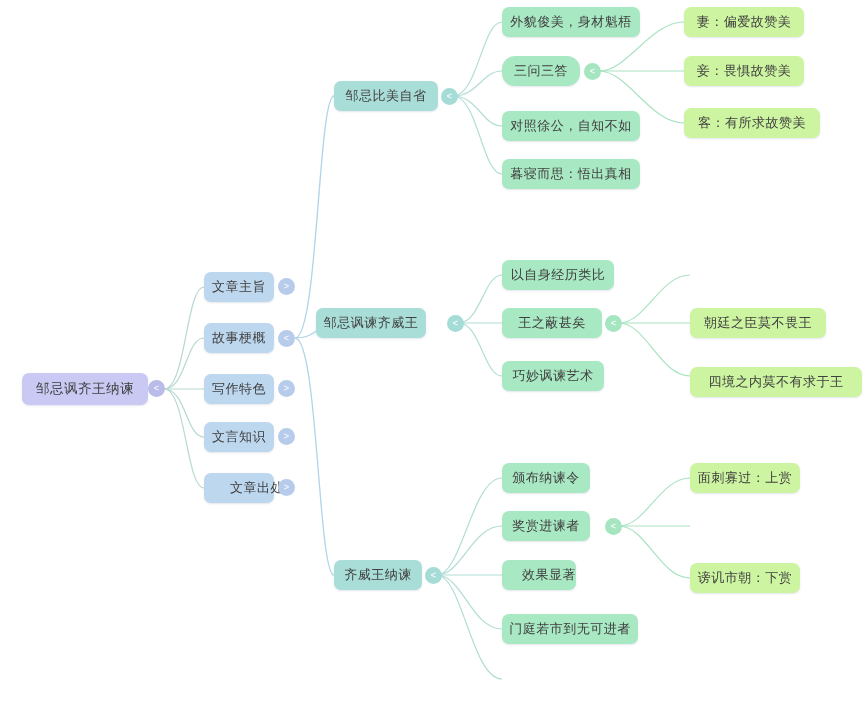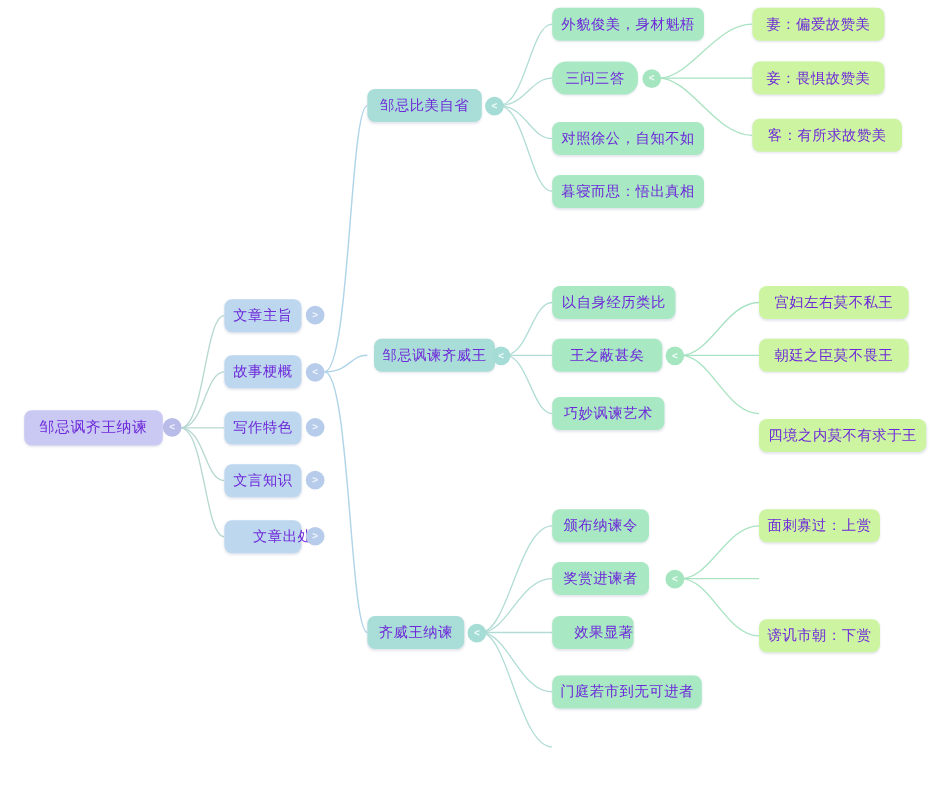--- a/index.html
+++ b/index.html
@@ -9,21 +9,21 @@
     font-family:"Liberation Sans","DejaVu Sans",sans-serif;
     overflow:hidden;
   }
   #canvas{position:relative;width:863px;height:716px;}
   #links{position:absolute;left:0;top:0;width:863px;height:716px;pointer-events:none;}
   .node{
     position:absolute;
     box-sizing:border-box;
     display:flex;align-items:center;justify-content:center;
     border-radius:7px;
-    color:#6d28d9;
+    color:#404040;
     font-size:13px;
     letter-spacing:.5px;
     white-space:nowrap;
     box-shadow:0 1px 2px rgba(90,100,140,.16);
     user-select:none;
   }
   .lvl1{background:#c9c9f4;height:32px;font-size:13.5px;}
   .lvl2{background:#bdd7ef;height:30px;}
   .lvl3{background:#a9ddd7;height:30px;}
   .lvl4{background:#a8e9c4;height:30px;}
@@ -149,45 +149,42 @@
   <div class="node lvl5" style="left:684px;top:7px;width:120px;">
     <span>妻：偏爱故赞美</span>
   </div>
   <div class="node lvl5" style="left:684px;top:56px;width:120px;">
     <span>妾：畏惧故赞美</span>
   </div>
   <div class="node lvl5" style="left:684px;top:108px;width:136px;">
     <span>客：有所求故赞美</span>
   </div>
 
-  <div class="node lvl3" style="left:340px;top:308px;width:110px;">
+  <div class="node lvl3" style="left:316px;top:308px;width:110px;">
     <span>邹忌讽谏齐威王</span>
   </div>
   <div class="toggle tg-teal" style="left:447px;top:315px;">&lt;</div>
 
   <div class="node lvl4" style="left:502px;top:260px;width:112px;">
     <span>以自身经历类比</span>
   </div>
 
   <div class="node lvl4" style="left:502px;top:308px;width:100px;">
     <span>王之蔽甚矣</span>
   </div>
   <div class="toggle tg-green" style="left:605px;top:315px;">&lt;</div>
 
   <div class="node lvl4" style="left:502px;top:361px;width:102px;">
     <span>巧妙讽谏艺术</span>
   </div>
 
-  <div class="node lvl5" style="left:690px;top:260px;width:136px;">
-    <span>宫妇左右莫不私王</span>
-  </div>
   <div class="node lvl5" style="left:690px;top:308px;width:136px;">
     <span>朝廷之臣莫不畏王</span>
   </div>
-  <div class="node lvl5" style="left:690px;top:381px;width:152px;">
+  <div class="node lvl5" style="left:690px;top:367px;width:172px;">
     <span>四境之内莫不有求于王</span>
   </div>
 
   <div class="node lvl3" style="left:334px;top:560px;width:88px;">
     <span>齐威王纳谏</span>
   </div>
   <div class="toggle tg-teal" style="left:425px;top:567px;">&lt;</div>
 
   <div class="node lvl4" style="left:502px;top:463px;width:88px;">
     <span>颁布纳谏令</span>

